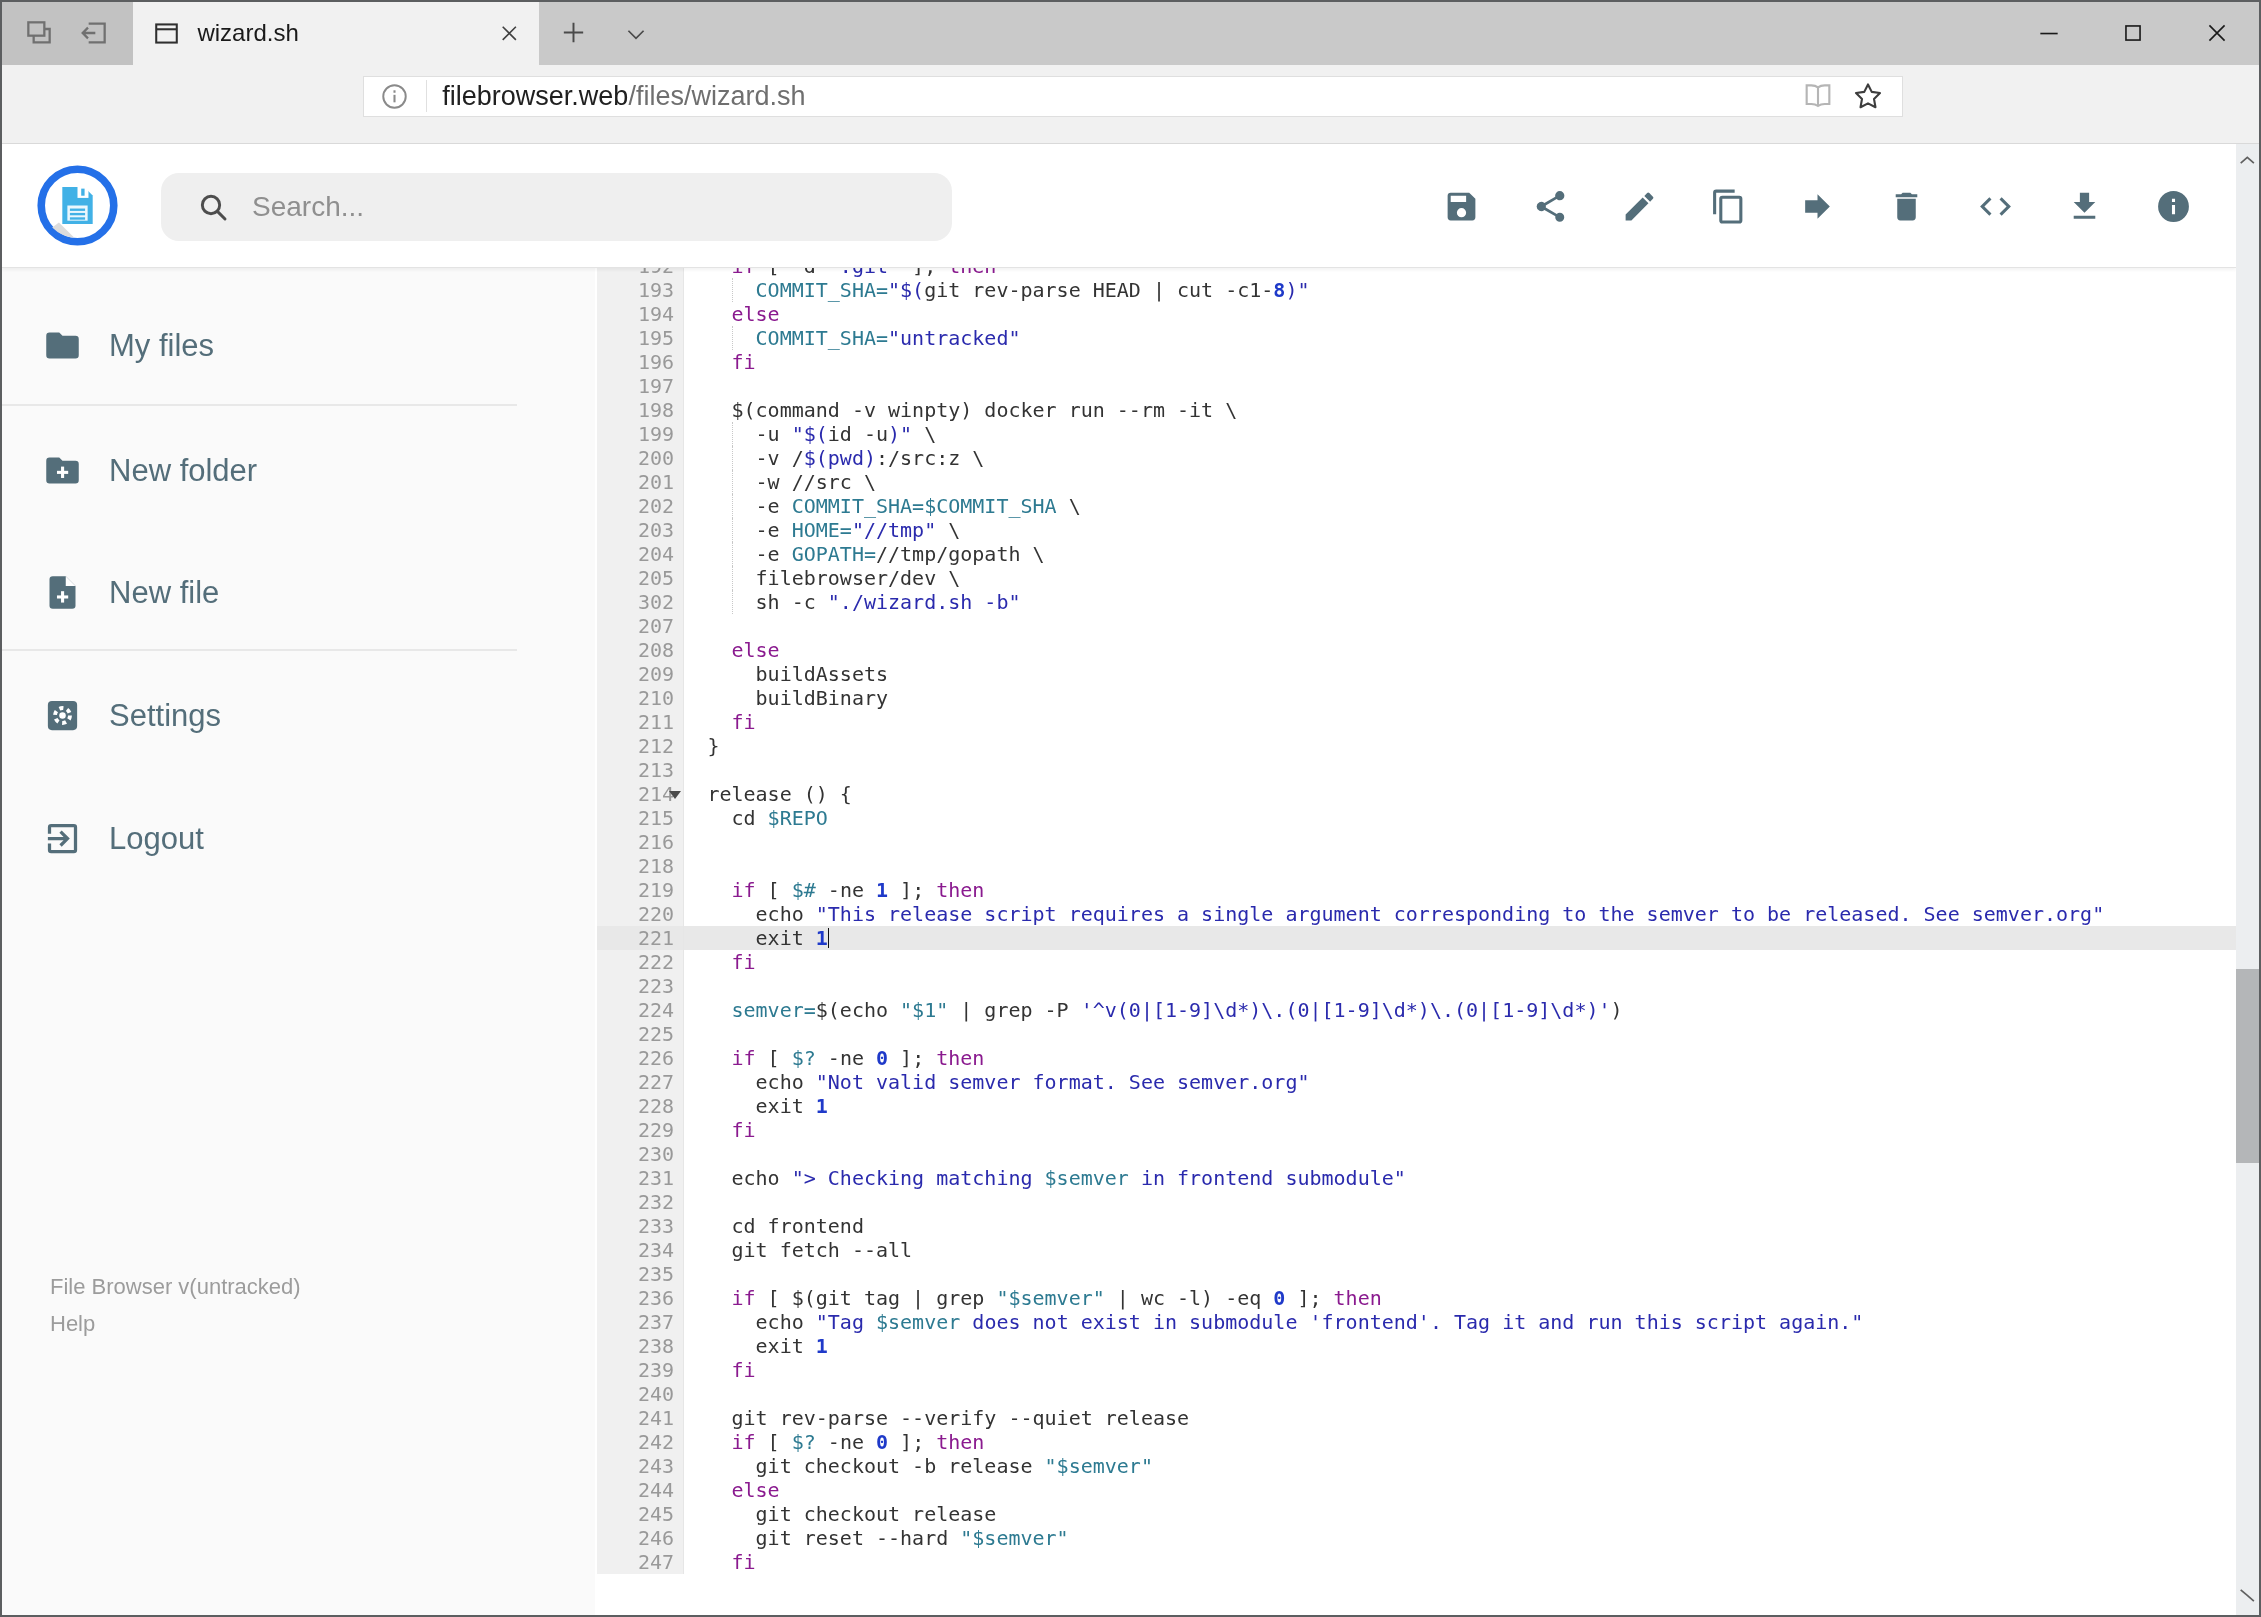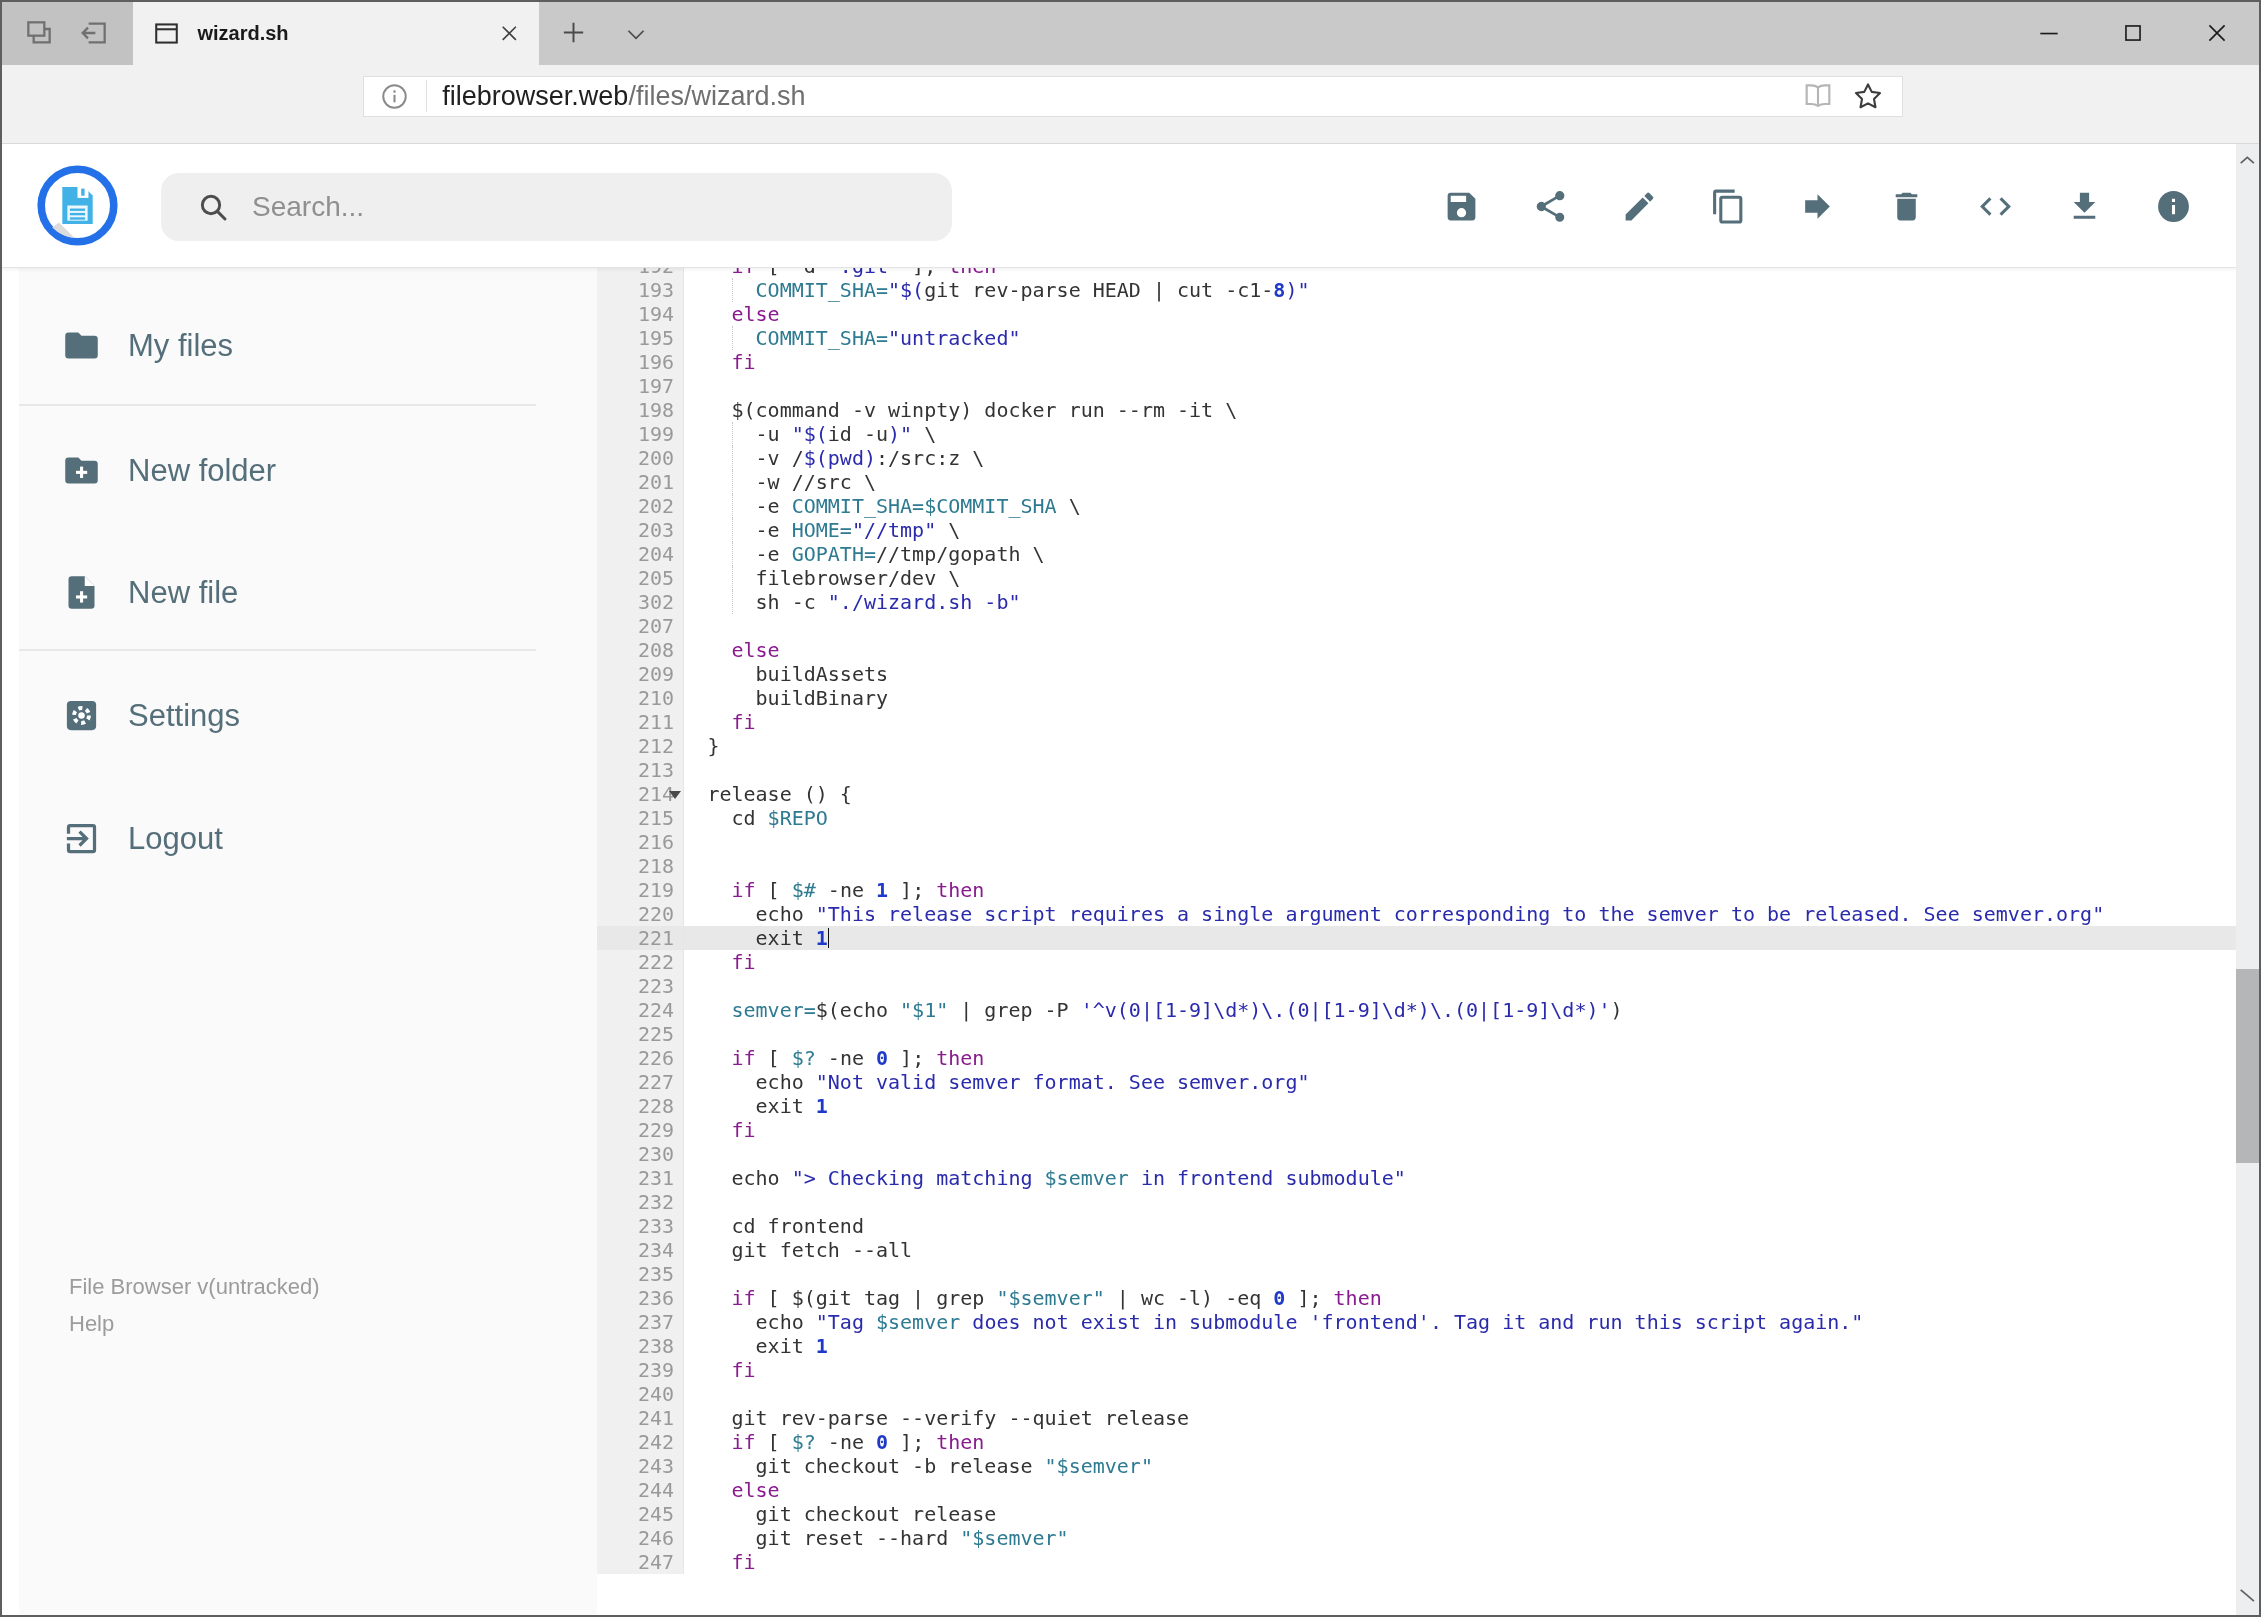--- a/index.html
+++ b/index.html
@@ -13,21 +13,21 @@
   .wb.bottom{left:0;bottom:0;right:0;height:2.4px;}
   
   .tabstrip{position:absolute;left:0;top:0;right:0;height:65px;background:#c9c9c9;}
   .corner{position:absolute;left:0;top:0;width:133px;height:65px;background:#c2c2c2;
           display:flex;align-items:center;justify-content:space-evenly;}
   .cicon svg{width:32px;height:32px;display:block;}
   .tab{position:absolute;left:133px;top:1.6px;width:406px;height:63px;background:#f1f1f1;
        display:flex;align-items:center;}
   .favicon{margin-left:19.4px;}
   .favicon svg{width:29px;height:29px;display:block;}
-  .tabtitle{margin-left:16px;font-size:20px;color:#1a1a1a;flex:1;font-weight:bold;}
+  .tabtitle{margin-left:16px;font-size:24px;color:#1a1a1a;flex:1;}
   .tabclose{margin-right:18px;}
   .tabclose svg{width:22.6px;height:22.6px;display:block;}
   .newtab{position:absolute;left:559px;top:18px;}
   .newtab svg{width:29px;height:29px;display:block;}
   .tabchev{position:absolute;left:623px;top:21px;}
   .tabchev svg{width:26px;height:26px;display:block;}
   .winbtns{position:absolute;right:2.4px;top:1.6px;height:63px;display:flex;}
   .wbtn{width:84px;height:63px;display:flex;align-items:center;justify-content:center;}
   .wbtn svg{width:26px;height:26px;display:block;}
   
@@ -55,21 +55,21 @@
              border-radius:18px;display:flex;align-items:center;z-index:6;}
   .searchbox .mag{margin-left:36px;}
   .searchbox .mag svg{width:32px;height:32px;display:block;}
   .searchbox input{margin-left:21px;border:none;outline:none;background:transparent;
                    font-size:28px;color:#555;width:614px;font-family:inherit;}
   .searchbox input::placeholder{color:#8f8f8f;}
   .tools{position:absolute;left:1443px;top:188px;height:39px;display:flex;z-index:6;color:var(--icon,#546E7A);}
   .toolbtn{width:37px;height:37px;margin-right:52px;}
   .toolbtn svg{width:37px;height:37px;display:block;fill:currentColor;}
   
-  .sidebar{position:absolute;left:19px;top:268px;width:595px;bottom:2.4px;background:#fafafa;}
+  .sidebar{position:absolute;left:0;top:268px;width:595px;bottom:2.4px;background:#fafafa;}
   .sb-item{position:absolute;left:0;width:533px;height:65px;display:flex;align-items:center;
            color:var(--icon,#546E7A);cursor:pointer;}
   .sb-item .sbicon{margin-left:43px;width:39px;height:39px;}
   .sb-item .sbicon svg{width:39px;height:39px;display:block;fill:currentColor;}
   .sb-item .sblabel{margin-left:27px;font-size:31px;}
   .sb-div{position:absolute;left:0;width:517px;height:1.6px;background:#e8e8e8;}
   .sb-version{position:absolute;left:50px;top:1006px;font-size:22px;color:#9c9c9c;}
   .sb-help{position:absolute;left:50px;top:1043px;font-size:22px;color:#9c9c9c;}
   
   .editor{position:absolute;left:597px;top:268px;right:25px;bottom:2.4px;background:#fff;overflow:hidden;}

